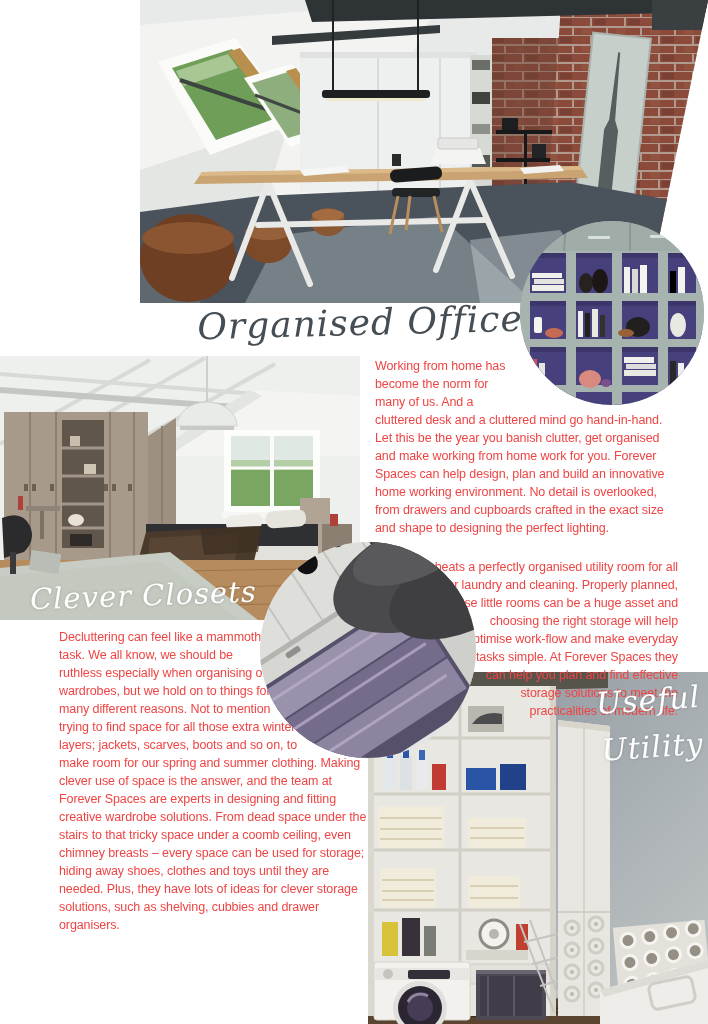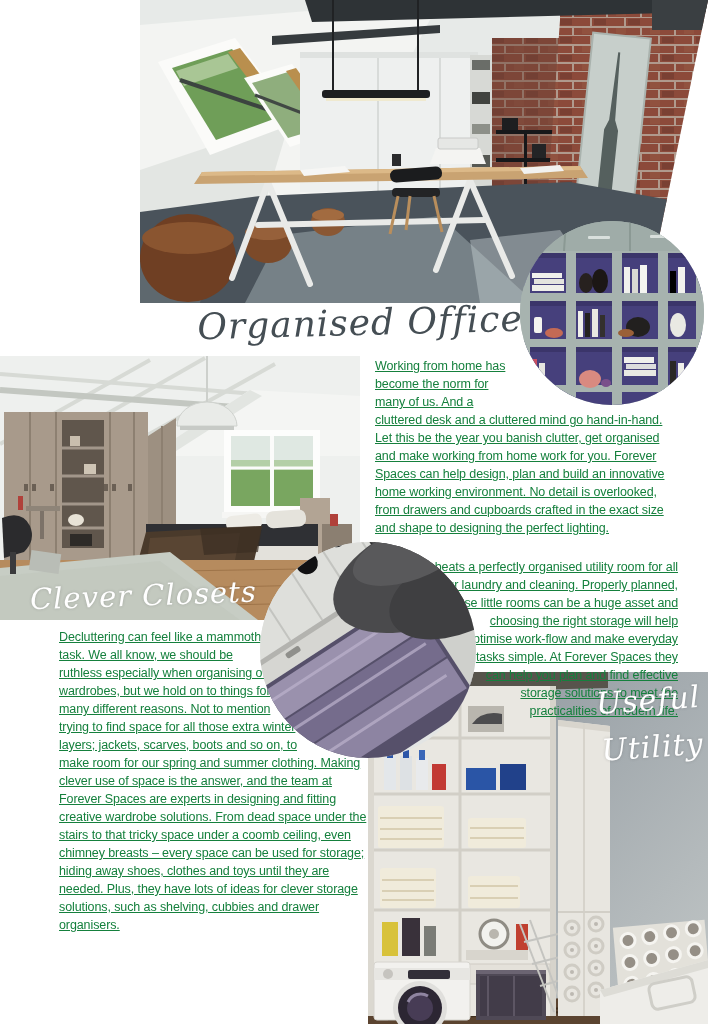--- a/index.html
+++ b/index.html
@@ -12,22 +12,21 @@
   .photo svg{display:block;}
   .circle{position:absolute;border-radius:50%;overflow:hidden;}
   .script{
     position:absolute;font-family:"DejaVu Serif",serif;font-style:italic;
     letter-spacing:1px;white-space:nowrap;
   }
   .script.dark{color:#454e54;}
   .script.light{color:#ffffff;text-shadow:0 0 3px rgba(60,60,60,.25);}
   .para{
     position:absolute;font-size:12.5px;line-height:18px;letter-spacing:-0.1px;
-    color:#15803d;
-    text-decoration:underline;
+    color:#ef4444;
   }
   .para .sp-r{float:right;clear:right;}
   .para .sp-l{float:left;clear:left;}
   .right{text-align:right;}
   
   .z1{z-index:1}.z2{z-index:2}.z3{z-index:3}.z4{z-index:4}.z5{z-index:5}.z6{z-index:6}
 </style>
 </head>
 <body>
 

